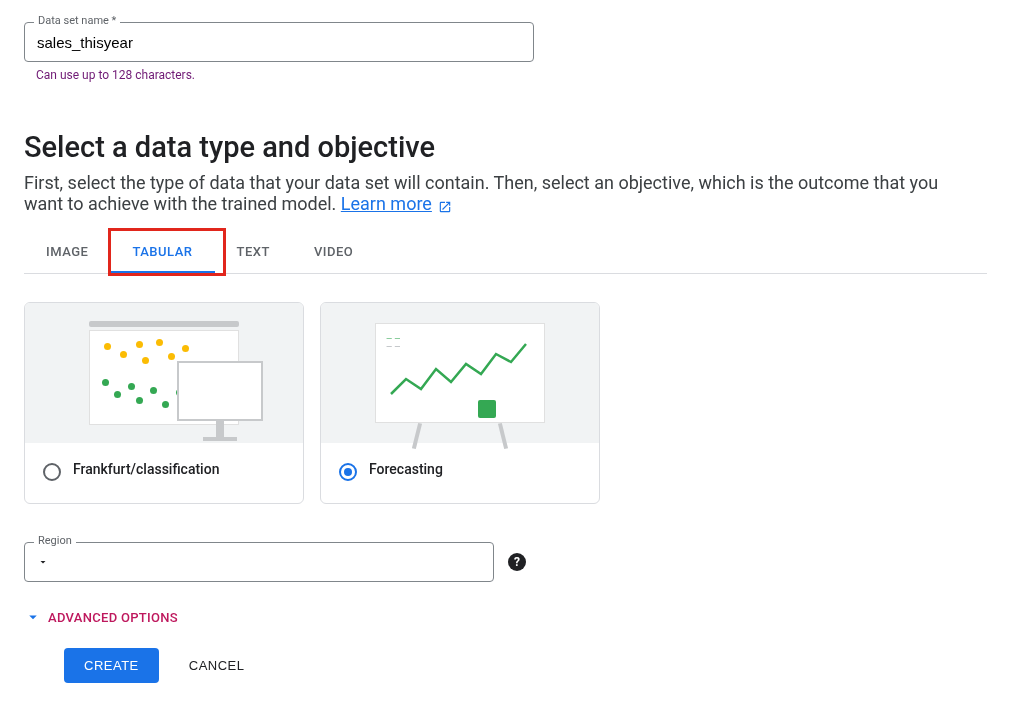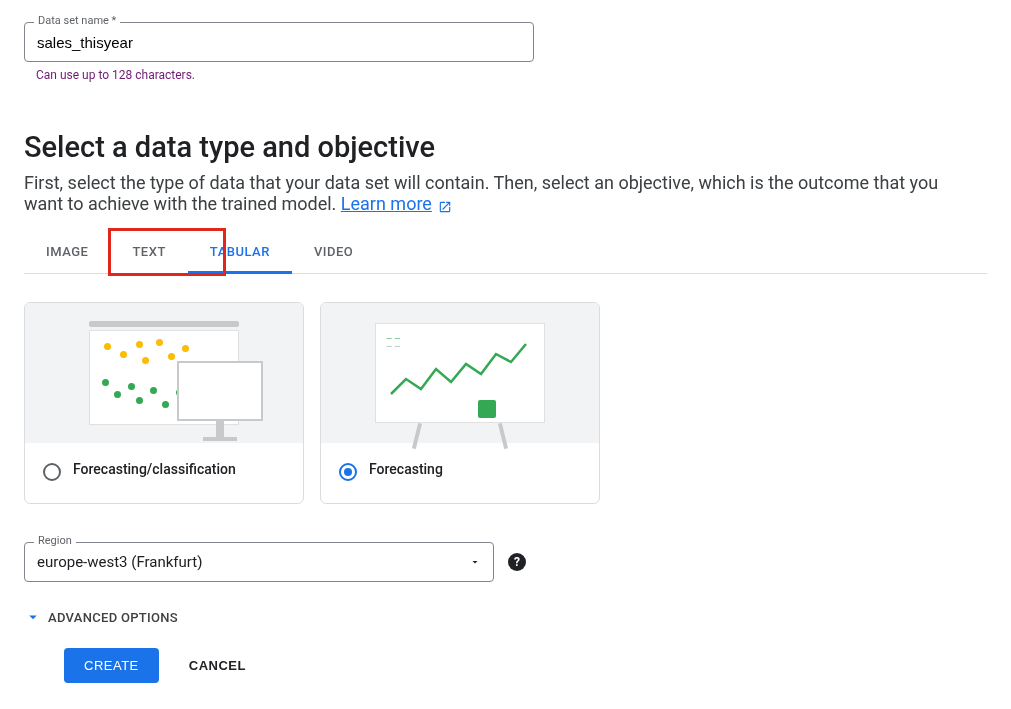--- a/index.html
+++ b/index.html
@@ -121,30 +121,30 @@
     position:absolute; top:-8px; left:10px; background:#fff;
     padding:0 4px; font-size:11px; color:#5f6368;
   }
   .help-circle {
     width:18px;height:18px;border-radius:50%;background:#202124;color:#fff;
     display:flex;align-items:center;justify-content:center;font-size:12px;font-weight:700;
     cursor:pointer;
   }
   .adv {
     display:flex;align-items:center;gap:6px;
-    color:#404040;font-size:13px;font-weight:500;letter-spacing:.3px;
+    color:#be185d;font-size:13px;font-weight:500;letter-spacing:.3px;
     margin-top:26px;cursor:pointer;
   }
   .actions { display:flex;gap:24px;align-items:center;margin-top:22px; margin-bottom:24px;padding-left:40px;}
   .btn-primary {
     background:#1a73e8;color:#fff;border:none;border-radius:4px;
     padding:10px 20px;font-size:13px;font-weight:500;letter-spacing:.5px;cursor:pointer;
   }
   .btn-text {
-    background:none;border:none;color:#202124;font-size:13px;font-weight:700;
+    background:none;border:none;color:#202124;font-size:13px;font-weight:400;
     letter-spacing:.5px;cursor:pointer;
   }
   
   .scatter-board{width:150px;height:95px;background:#fff;border:1px solid #e0e0e0;position:relative;}
   .mini-monitor{width:86px;height:60px;background:#fff;border:2px solid #c7c9cb;position:absolute;right:-24px;bottom:4px;}
   .mini-stand{width:8px;height:16px;background:#c7c9cb;position:absolute;right:15px;bottom:-12px;}
   .mini-base{width:34px;height:4px;background:#c7c9cb;position:absolute;right:2px;bottom:-16px;}
   .dot{position:absolute;width:7px;height:7px;border-radius:50%;}
   .line-board{width:170px;height:100px;background:#fff;border:1px solid #e0e0e0;position:relative;}
   .easel-leg{position:absolute;width:4px;height:26px;background:#c7c9cb;bottom:-26px;}
@@ -162,22 +162,22 @@
 <p class="section-desc">
   <span>First, select the type of data that your data set will contain. Then, select an objective, which is the outcome that you want to achieve with the trained model. </span>
   <a class="learn-more">Learn more</a>
   <svg class="ext-icon" width="14" height="14" viewBox="0 0 24 24">
       <path d="M14 3v2h3.59L7.05 15.54l1.41 1.41L19 6.41V10h2V3h-7zM19 19H5V5h7V3H5a2 2 0 0 0-2 2v14a2 2 0 0 0 2 2h14a2 2 0 0 0 2-2v-7h-2v7z"></path>
     </svg>
 </p>
 
 <div class="tabs">
   <div class="tab">IMAGE</div>
+  <div class="tab active">TABULAR</div>
   <div class="tab">TEXT</div>
-  <div class="tab active">TABULAR</div>
   <div class="tab">VIDEO</div>
   <div class="highlight-box" style="left:84px;top:-4px;width:118px;height:48px;"></div>
 </div>
 
 <div class="cards">
 
   <div class="card">
     <div class="thumb">
       <div style="position:relative;">
         <div style="width:150px;height:6px;background:#c7c9cb;border-radius:2px;margin:0 auto 3px;"></div>
@@ -201,21 +201,21 @@
           <span class="dot" style="background:#34a853;top:50px;left:110px"></span>
         </div>
         <div class="mini-monitor"></div>
         <div class="mini-stand"></div>
         <div class="mini-base"></div>
       </div>
     </div>
     <div class="card-body">
       <div class="radio"></div>
       <div>
-        <p class="card-title">Forecasting/classification</p>
+        <p class="card-title">Frankfurt/classification</p>
       </div>
     </div>
   </div>
 
   <div class="card">
     <div class="thumb">
       <div style="position:relative;">
         <div class="line-board">
           <div style="position:absolute;top:10px;left:10px;font-size:8px;color:#34a853">— —</div>
           <div style="position:absolute;top:18px;left:10px;font-size:8px;color:#9aa0a6">— —</div>
@@ -235,21 +235,20 @@
       </div>
     </div>
   </div>
 
 </div>
 
 <div class="region-wrap">
   <div style="position:relative">
     <div class="region-label">Region</div>
     <div class="region-select">
-      <span>europe-west3 (Frankfurt)</span>
       <svg width="12" height="12" viewBox="0 0 24 24">
           <path d="M7 10l5 5 5-5z" fill="#202124"></path>
         </svg>
     </div>
   </div>
   <div class="help-circle">?</div>
 </div>
 
 <div class="adv">
   <svg width="18" height="18" viewBox="0 0 24 24">

